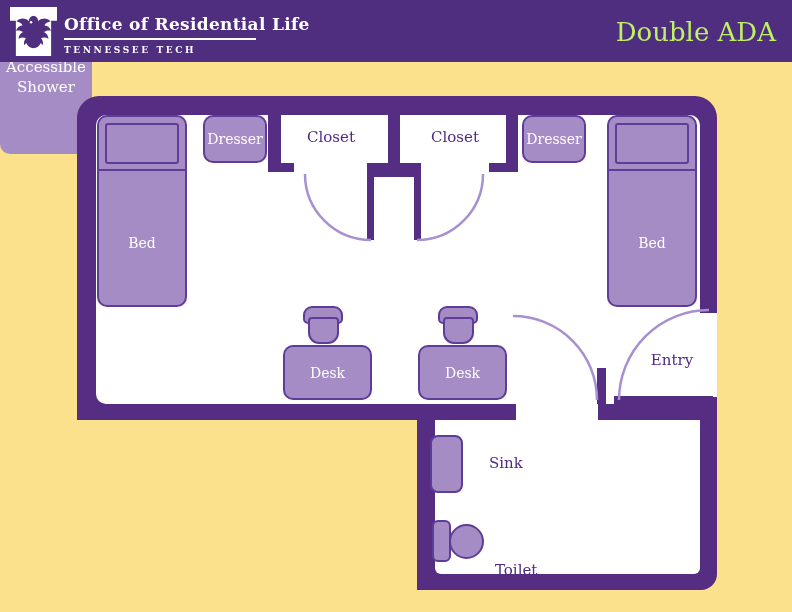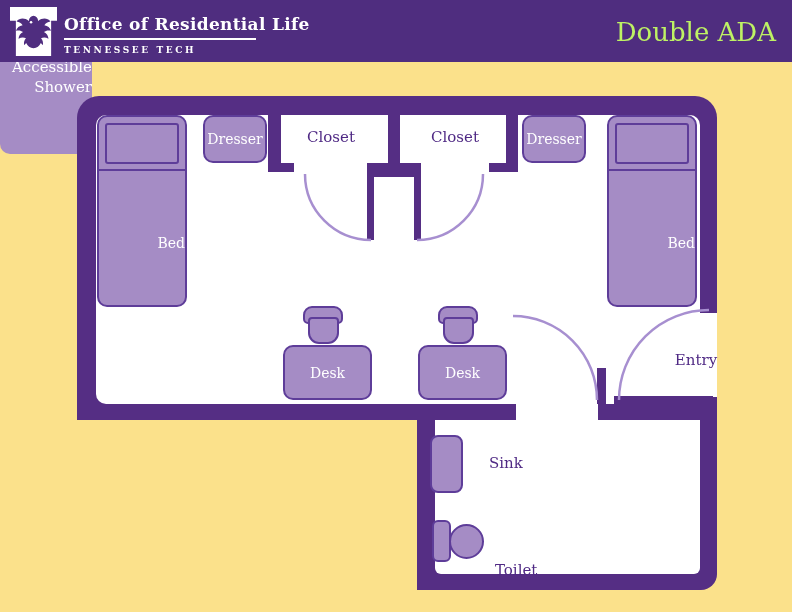--- a/index.html
+++ b/index.html
@@ -24,21 +24,21 @@
   .office-title{color:#fff;font-size:17px;font-weight:bold;letter-spacing:.3px;white-space:nowrap;}
   .brand-rule{width:192px;height:2px;background:#fff;margin:4px 0 5px 0;}
   .brand-name{color:#fff;font-size:9px;font-weight:bold;letter-spacing:2.6px;white-space:nowrap;}
   .plan-title{position:absolute;right:16px;top:17px;color:#bef264;font-size:26px;font-weight:normal;white-space:nowrap;}
 
   
   .abs{position:absolute;}
   .wallpiece{position:absolute;background:var(--wall);}
   .floor{position:absolute;background:#fff;}
   .furn{position:absolute;background:var(--furniture-fill);border:2px solid var(--furniture-border);border-radius:10px;}
-  .furn-label{color:var(--furniture-text);font-size:14px;text-align:right;}
+  .furn-label{color:var(--furniture-text);font-size:14px;text-align:center;}
   .room-label{position:absolute;color:var(--label-text);font-size:15px;white-space:nowrap;transform:translate(-50%,-50%);}
 
   
   .main-wall{left:77px;top:96px;width:640px;height:324px;border-radius:22px 22px 0 0;}
   .main-floor{left:96px;top:115px;width:604px;height:289px;border-radius:10px;}
   .entry-opening{left:699px;top:313px;width:18px;height:84px;}
   
   .bath-wall{left:417px;top:420px;width:300px;height:170px;border-radius:0 0 16px 0;}
   .bath-floor{left:435px;top:420px;width:265px;height:154px;border-radius:0 0 6px 6px;}
   .doorway-white{left:516px;top:404px;width:82px;height:16px;}
@@ -181,17 +181,17 @@
     <g fill="none" stroke="#A78FD0" stroke-width="2.5">
       <path d="M 305 174 A 66 66 0 0 0 371 240"></path>
       <path d="M 483 174 A 66 66 0 0 1 417 240"></path>
       <path d="M 513 316 A 84 84 0 0 1 597 400"></path>
       <path d="M 709 310 A 90 90 0 0 0 619 400"></path>
     </g>
   </svg>
 
   <span class="room-label" style="left:331px;top:137px;">Closet</span>
   <span class="room-label" style="left:455px;top:137px;">Closet</span>
-  <span class="room-label" style="left:672px;top:360px;margin-left:24px;">Entry</span>
+  <span class="room-label" style="left:672px;top:360px;">Entry</span>
   <span class="room-label" style="left:489px;top:463px;transform:translate(0,-50%);">Sink</span>
   <span class="room-label" style="left:495px;top:570px;transform:translate(0,-50%);text-align:right;">Toilet</span>
 
 </div>
 
 </body></html>

